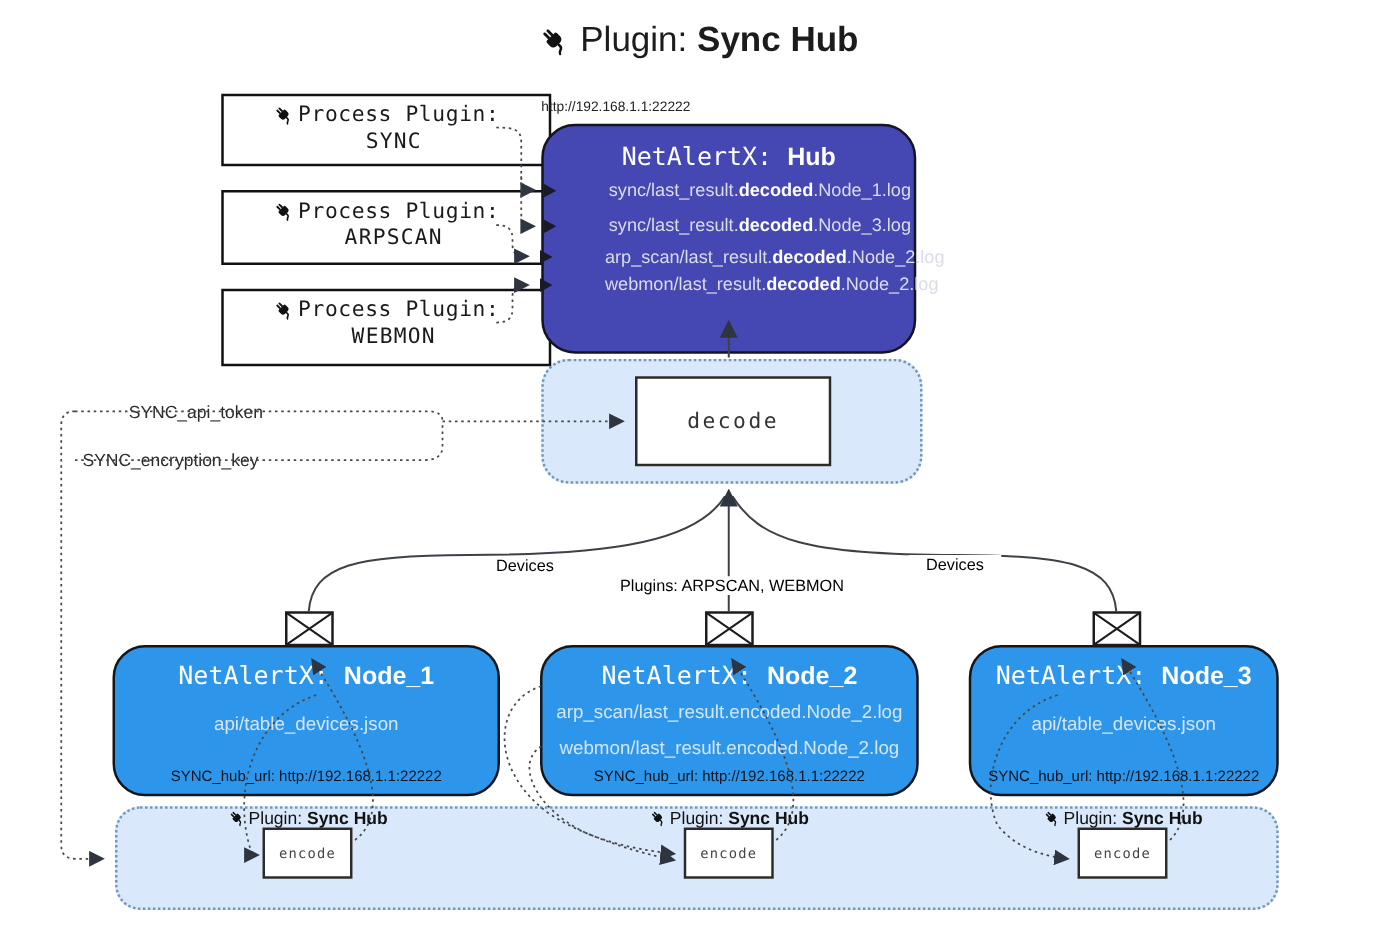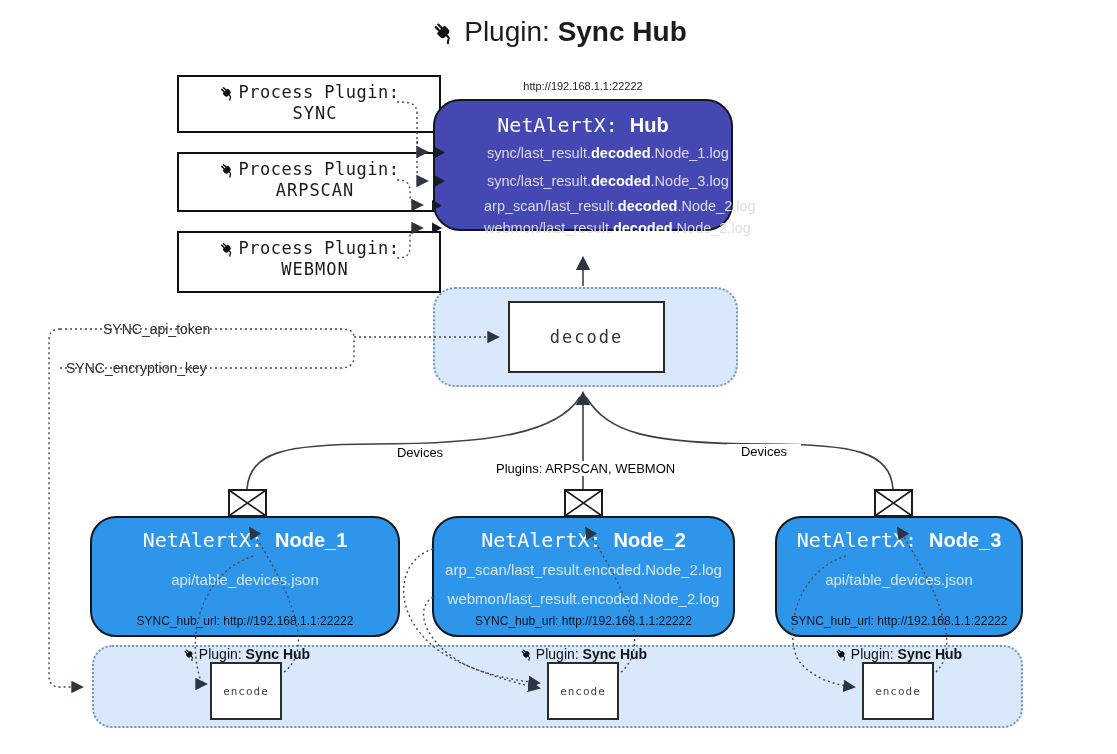--- a/index.html
+++ b/index.html
@@ -15,22 +15,22 @@
   .plug{display:inline-block;vertical-align:-5px;margin-right:7px;}
 
   
   .pbox{left:177px;width:264px;background:#fff;border:2px solid #111;z-index:3;
         text-align:center;box-sizing:border-box;}
   .pbox .r1{margin-top:5px;font-size:17px;letter-spacing:.5px;white-space:nowrap;}
   .pbox .r2{font-size:17px;letter-spacing:1px;margin-top:1px;padding-left:12px;}
   .pbox .plug{vertical-align:-4px;margin-right:2px;}
 
   
-  .huburl{left:433px;top:80px;width:300px;text-align:center;font-size:11px;color:#222;z-index:3;}
-  .hub{left:433px;top:99px;width:300px;height:132px;background:#4547b2;border:2px solid #15151f;
+  .huburl{left:433px;top:80px;width:300px;font-size:11px;color:#222;z-index:3;}
+  .hub{left:433px;top:99px;width:300px;height:184px;background:#4547b2;border:2px solid #15151f;
        border-radius:27px;box-sizing:border-box;z-index:3;}
   .hub .htitle{position:absolute;left:0;top:12px;width:100%;text-align:center;color:#fff;font-size:20px;}
   .hub .htitle b{font-family:"Liberation Sans",sans-serif;font-weight:bold;}
   .hubline{position:absolute;left:16px;height:17px;font-size:14.5px;color:#dcdce8;white-space:nowrap;z-index:7;margin-left:40px;}
   .hubline b{color:#fff;}
 
   
   .band{background:#d9e9fb;border:2px dotted #7097ba;box-sizing:border-box;z-index:2;}
   .dband{left:433px;top:287px;width:305px;height:100px;border-radius:22px;}
   .procbox{background:#fff;border:2.5px solid #2b2b2b;box-sizing:border-box;z-index:3;
@@ -46,21 +46,21 @@
   
   .node{top:516px;height:121px;background:#2e96ea;border:2px solid #14161a;border-radius:26px;
         box-sizing:border-box;z-index:3;}
   .ntitle{position:absolute;left:0;top:10px;width:100%;text-align:center;color:#fff;font-size:20px;white-space:nowrap;}
   .ntitle b{font-family:"Liberation Sans",sans-serif;font-weight:bold;}
   .nfile{position:absolute;left:0;width:100%;text-align:center;color:#d6e6f5;font-size:15px;white-space:nowrap;}
   .nurl{position:absolute;left:0;bottom:7px;width:100%;text-align:center;color:#0d1420;font-size:12px;}
 
   
   .bband{left:92px;top:645px;width:931px;height:83px;border-radius:20px;}
-  .encode{width:72px;height:58px;top:662px;font-size:11px;letter-spacing:1px;color:#444;}
+  .encode{width:72px;height:41px;top:662px;font-size:11px;letter-spacing:1px;color:#444;}
   .enclab{top:646px;width:180px;text-align:center;font-size:14px;color:#111;z-index:4;white-space:nowrap;}
   .enclab .plug{vertical-align:-3px;margin-right:2px;}
 </style>
 </head>
 <body>
 
 <div class="canvas">
 
   <svg width="0" height="0" style="position:absolute" aria-hidden="true">
     <defs>

